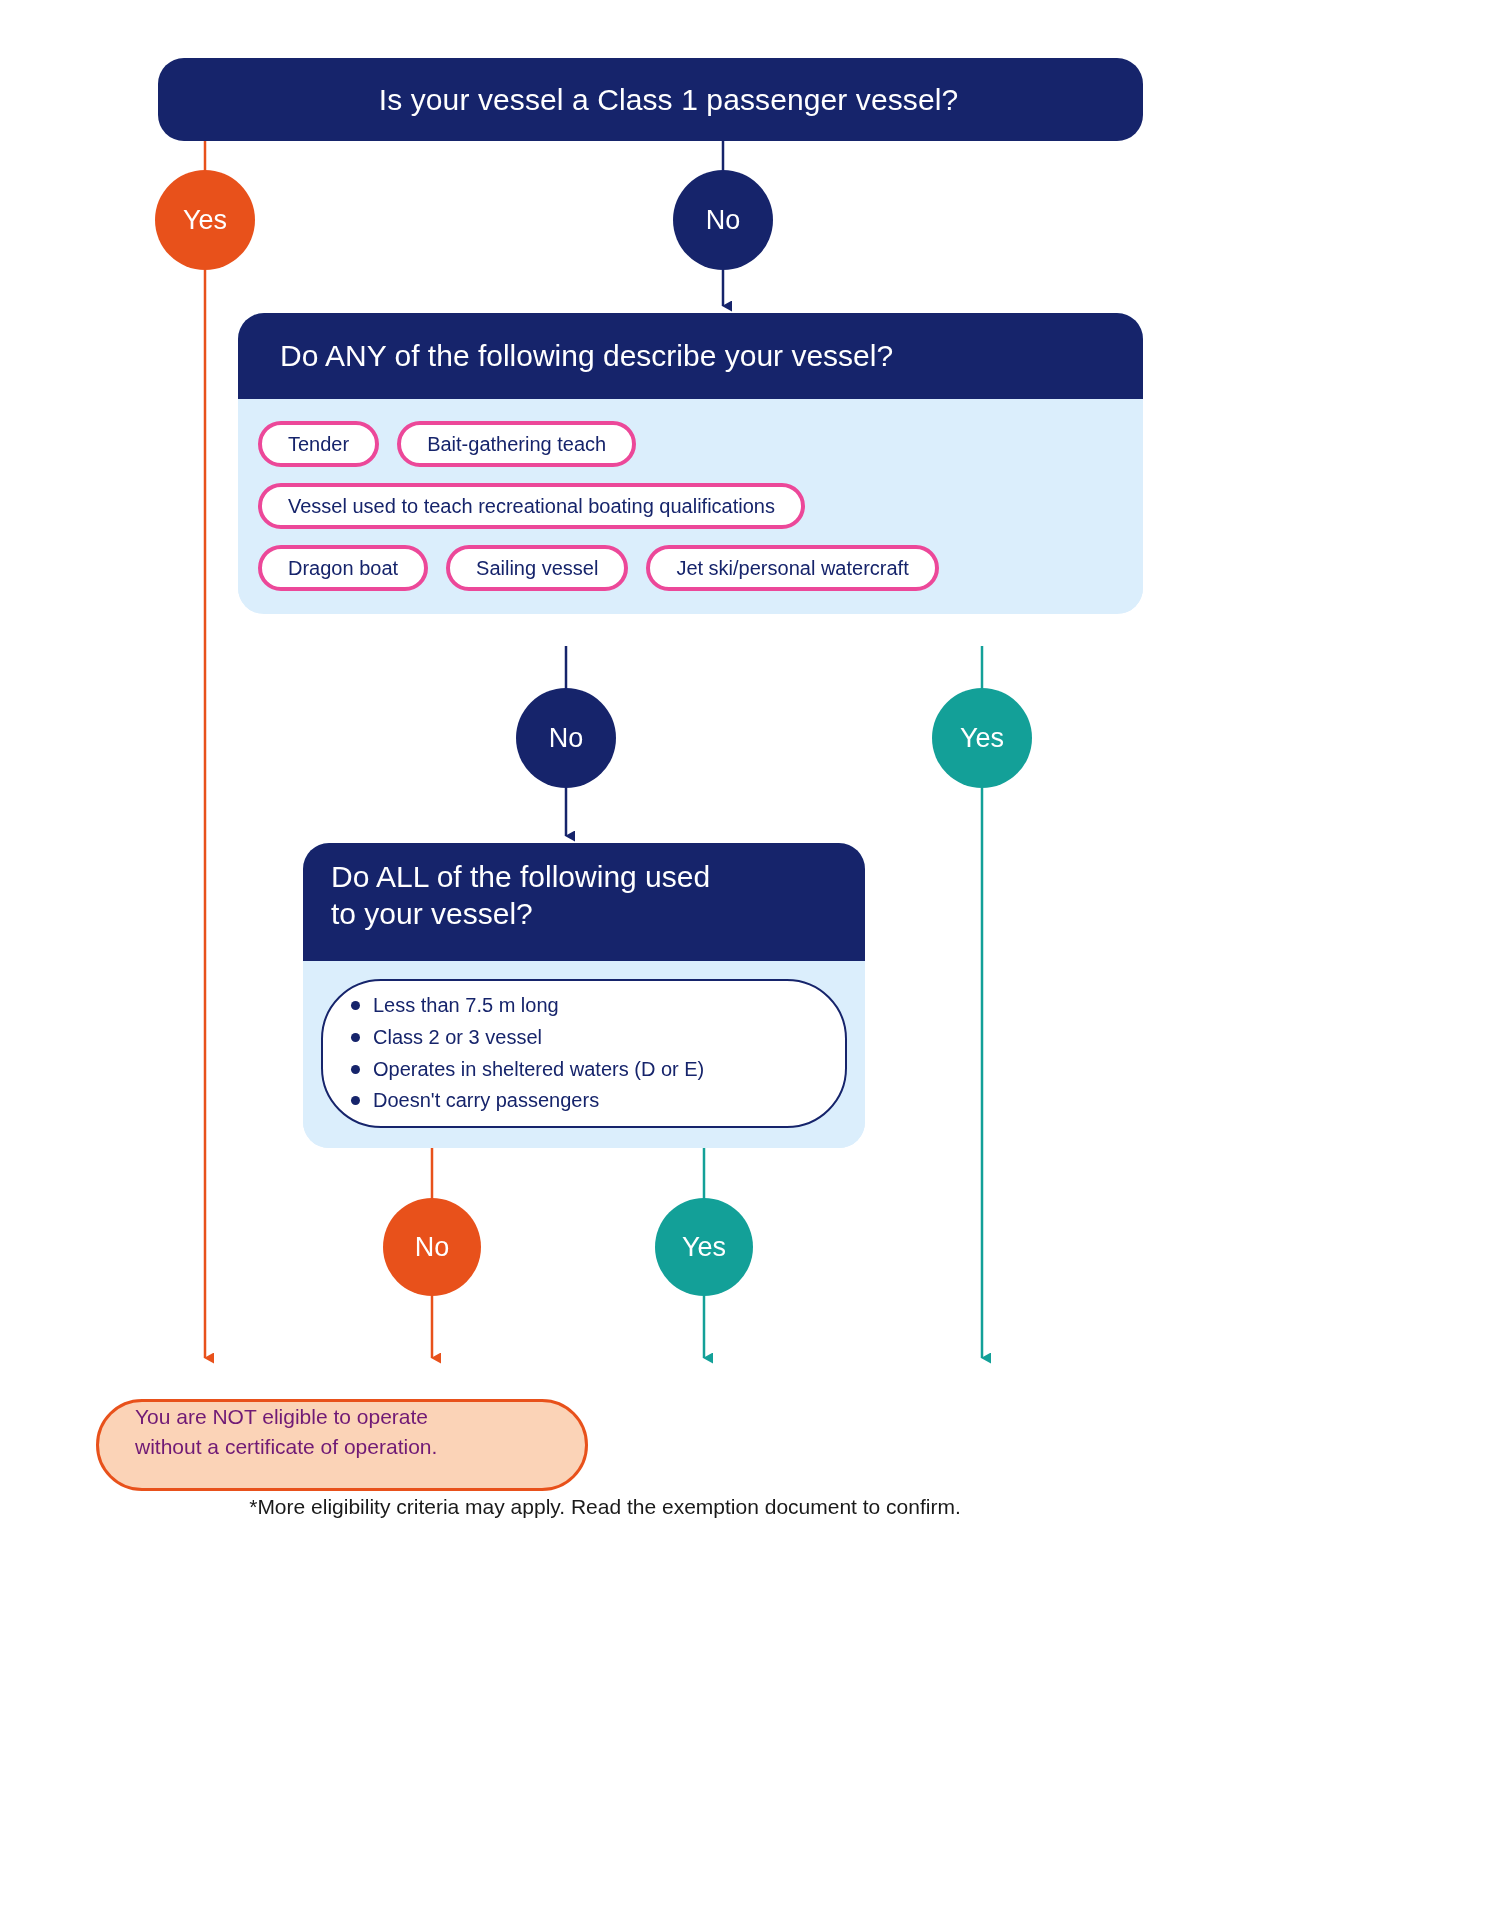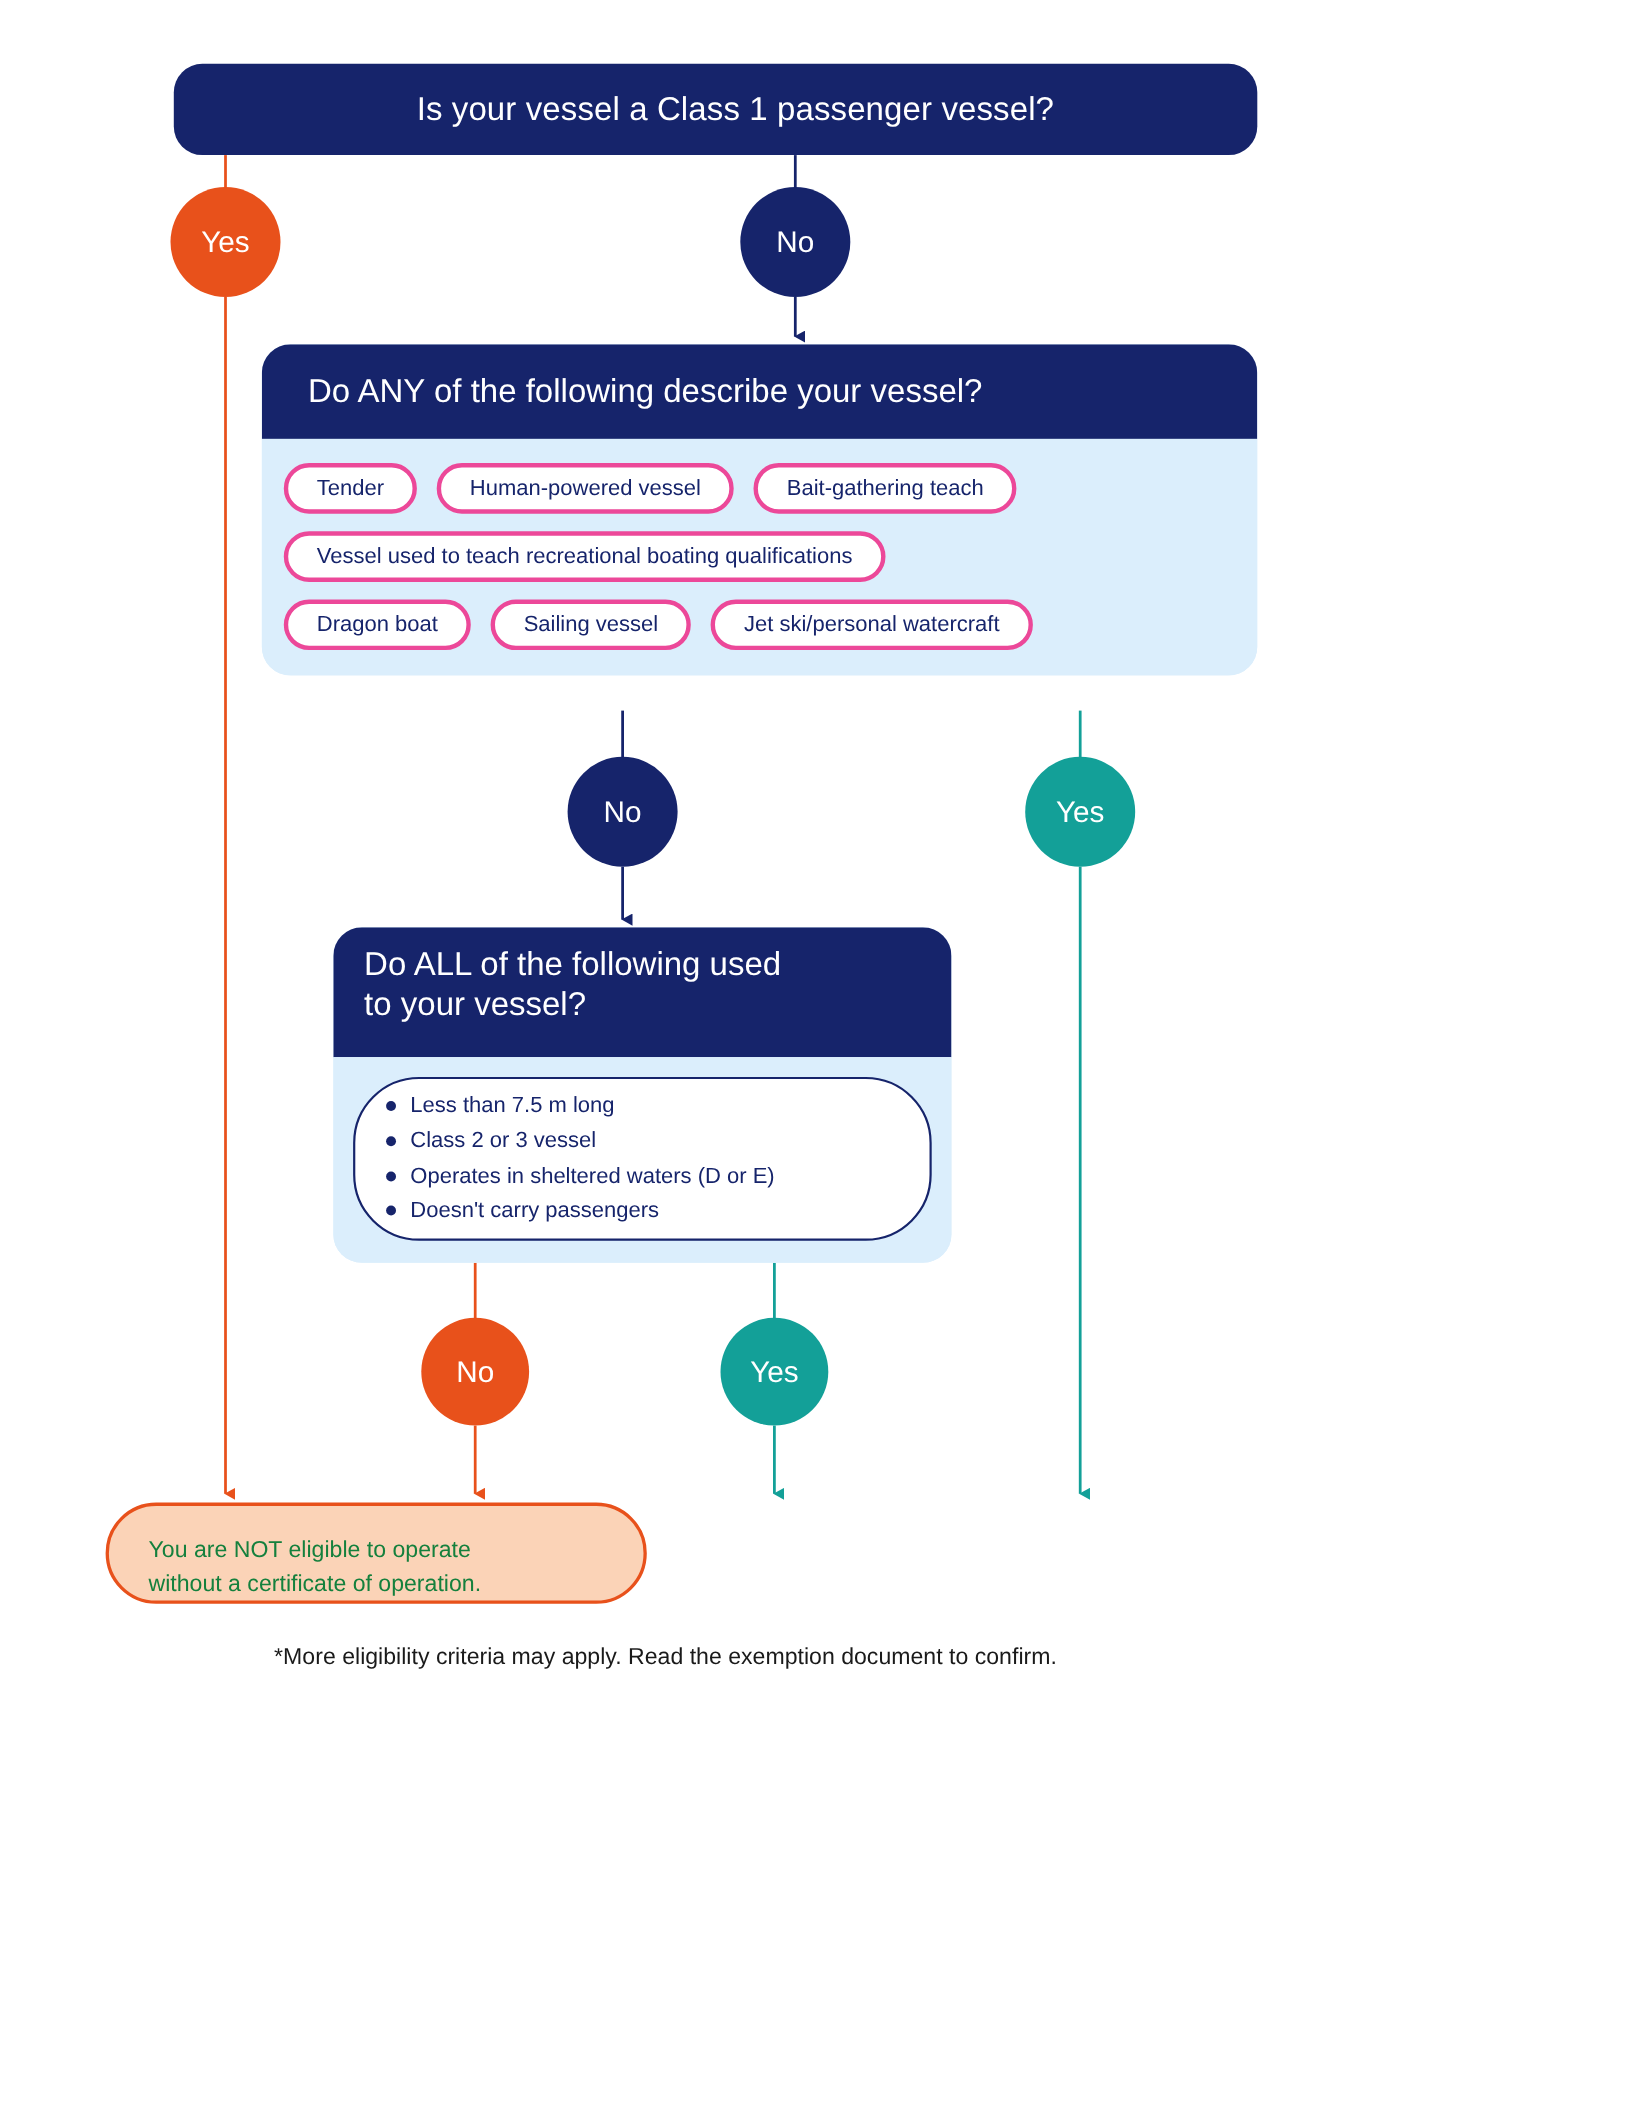--- a/index.html
+++ b/index.html
@@ -167,26 +167,27 @@
   .circle-no1  { left: 673px; top: 170px; width: 100px; height: 100px; }
   .circle-no2  { left: 516px; top: 688px; width: 100px; height: 100px; }
   .circle-yes2 { left: 932px; top: 688px; width: 100px; height: 100px; }
   .circle-no3  { left: 383px; top: 1198px; width: 98px; height: 98px; }
   .circle-yes3 { left: 655px; top: 1198px; width: 98px; height: 98px; }
 
   
   .outcome {
     border-radius: 999px;
     display: flex;
-    align-items: flex-end;
+    align-items: flex-start;
     box-sizing: border-box;
     font-size: 21px;
     line-height: 1.45;
-    color: #15803d;
+    color: #701a75;
     padding: 0 36px;
+    margin-top: 33px;
   }
   .outcome-not {
     left: 96px; top: 1366px; width: 492px; height: 92px;
     background: #fbd3b7;
     border: 3px solid #e8511b;
   }
   .outcome-may {
     left: 628px; top: 1366px; width: 492px; height: 92px;
     background: #cfe9dd;
     border: 3px solid #13a098;
@@ -257,21 +258,20 @@
     <span>No</span>
   </div>
 
   <div class="node qbox q2">
     <div class="qbox-head">
       <span>Do ANY of the following describe your vessel?</span>
     </div>
     <div class="qbox-body">
       <div class="pill-row">
         <div class="pill">Tender</div>
-        <div class="pill">Human-powered vessel</div>
         <div class="pill">Bait-gathering teach</div>
       </div>
       <div class="pill-row">
         <div class="pill">Vessel used to teach recreational boating qualifications</div>
       </div>
       <div class="pill-row">
         <div class="pill">Dragon boat</div>
         <div class="pill">Sailing vessel</div>
         <div class="pill">Jet ski/personal watercraft</div>
       </div>

